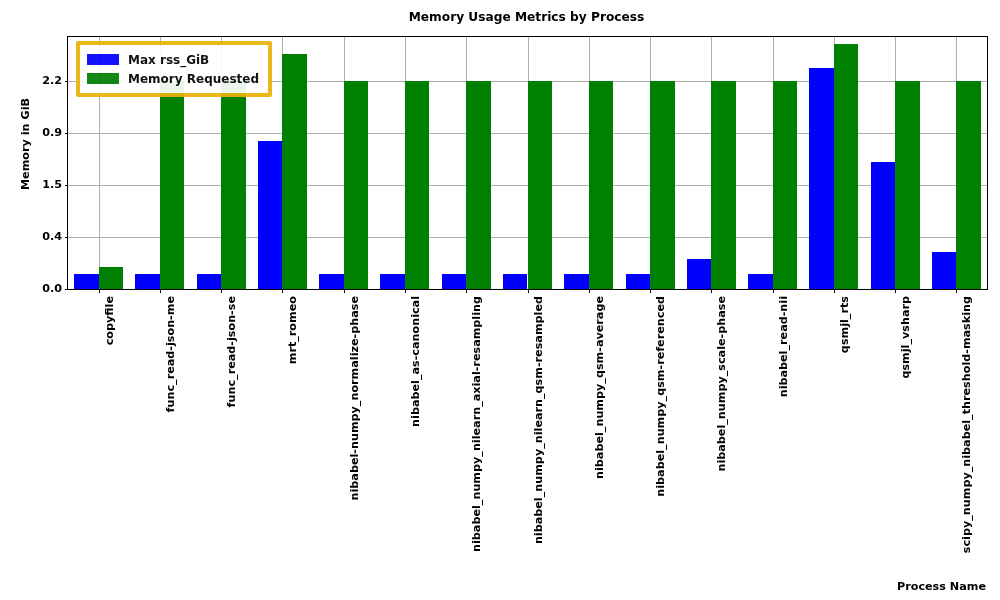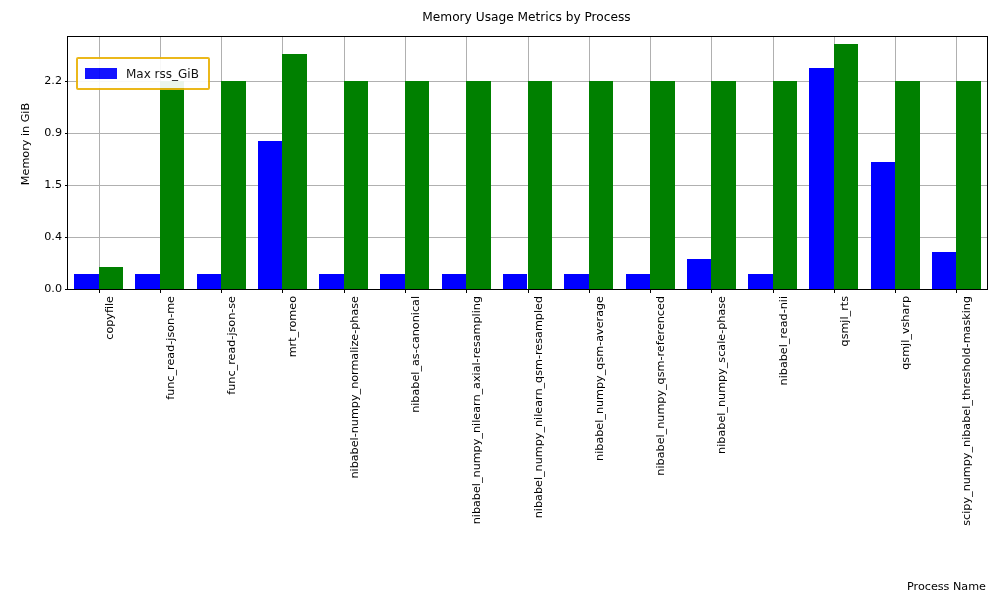--- a/index.html
+++ b/index.html
@@ -14,20 +14,21 @@
     font-family: "DejaVu Sans", sans-serif;
     color: #000000;
     overflow: hidden;
   }
 
   #figure {
     position: relative;
     width: 1000px;
     height: 600px;
     background: #ffffff;
+    font-weight: bold;
   }
 
   
   #chart-title {
     position: absolute;
     left: 67px;
     top: 10px;
     width: 919px;
     text-align: center;
     font-size: 12.2px;
@@ -136,23 +137,23 @@
     position: absolute;
     bottom: 0;
   }
   .bar-blue { background: #0000ff; }
   .bar-green { background: #008000; }
 
   
   #legend {
     position: absolute;
     left: 8px;
-    top: 20px;
-    background: #ffffff;
-    border: 2px solid #eab308;
+    top: 4px;
+    background: #ffffff;
+    border: 4px solid #eab308;
     border-radius: 2px;
     padding: 5px 9px 5px 7px;
     opacity: 0.92;
   }
   .legend-row {
     display: flex;
     align-items: center;
     height: 19px;
   }
   .legend-swatch {
@@ -269,16 +270,20 @@
         <div class="xtick-text" style="left: 892.37px;">scipy_numpy_nibabel_threshold-masking</div>
         <div class="bar bar-blue" title="Max rss_GiB — scipy_numpy_nibabel_threshold-masking: 0.355" style="left: 863.86px; width: 24.51px; height: 36.97px;"></div>
         <div class="bar bar-green" title="Memory Requested — scipy_numpy_nibabel_threshold-masking: 2" style="left: 888.37px; width: 24.51px; height: 208.26px;"></div>
       </div>
 
     <div id="legend">
       <div class="legend-row">
         <span class="legend-swatch bar-blue"></span>
         <span class="legend-text">Max rss_GiB</span>
       </div>
+      <div class="legend-row">
+        <span class="legend-swatch bar-green"></span>
+        <span class="legend-text">Memory Requested</span>
+      </div>
     </div>
   </div>
 
 </div>
 
 </body></html>

